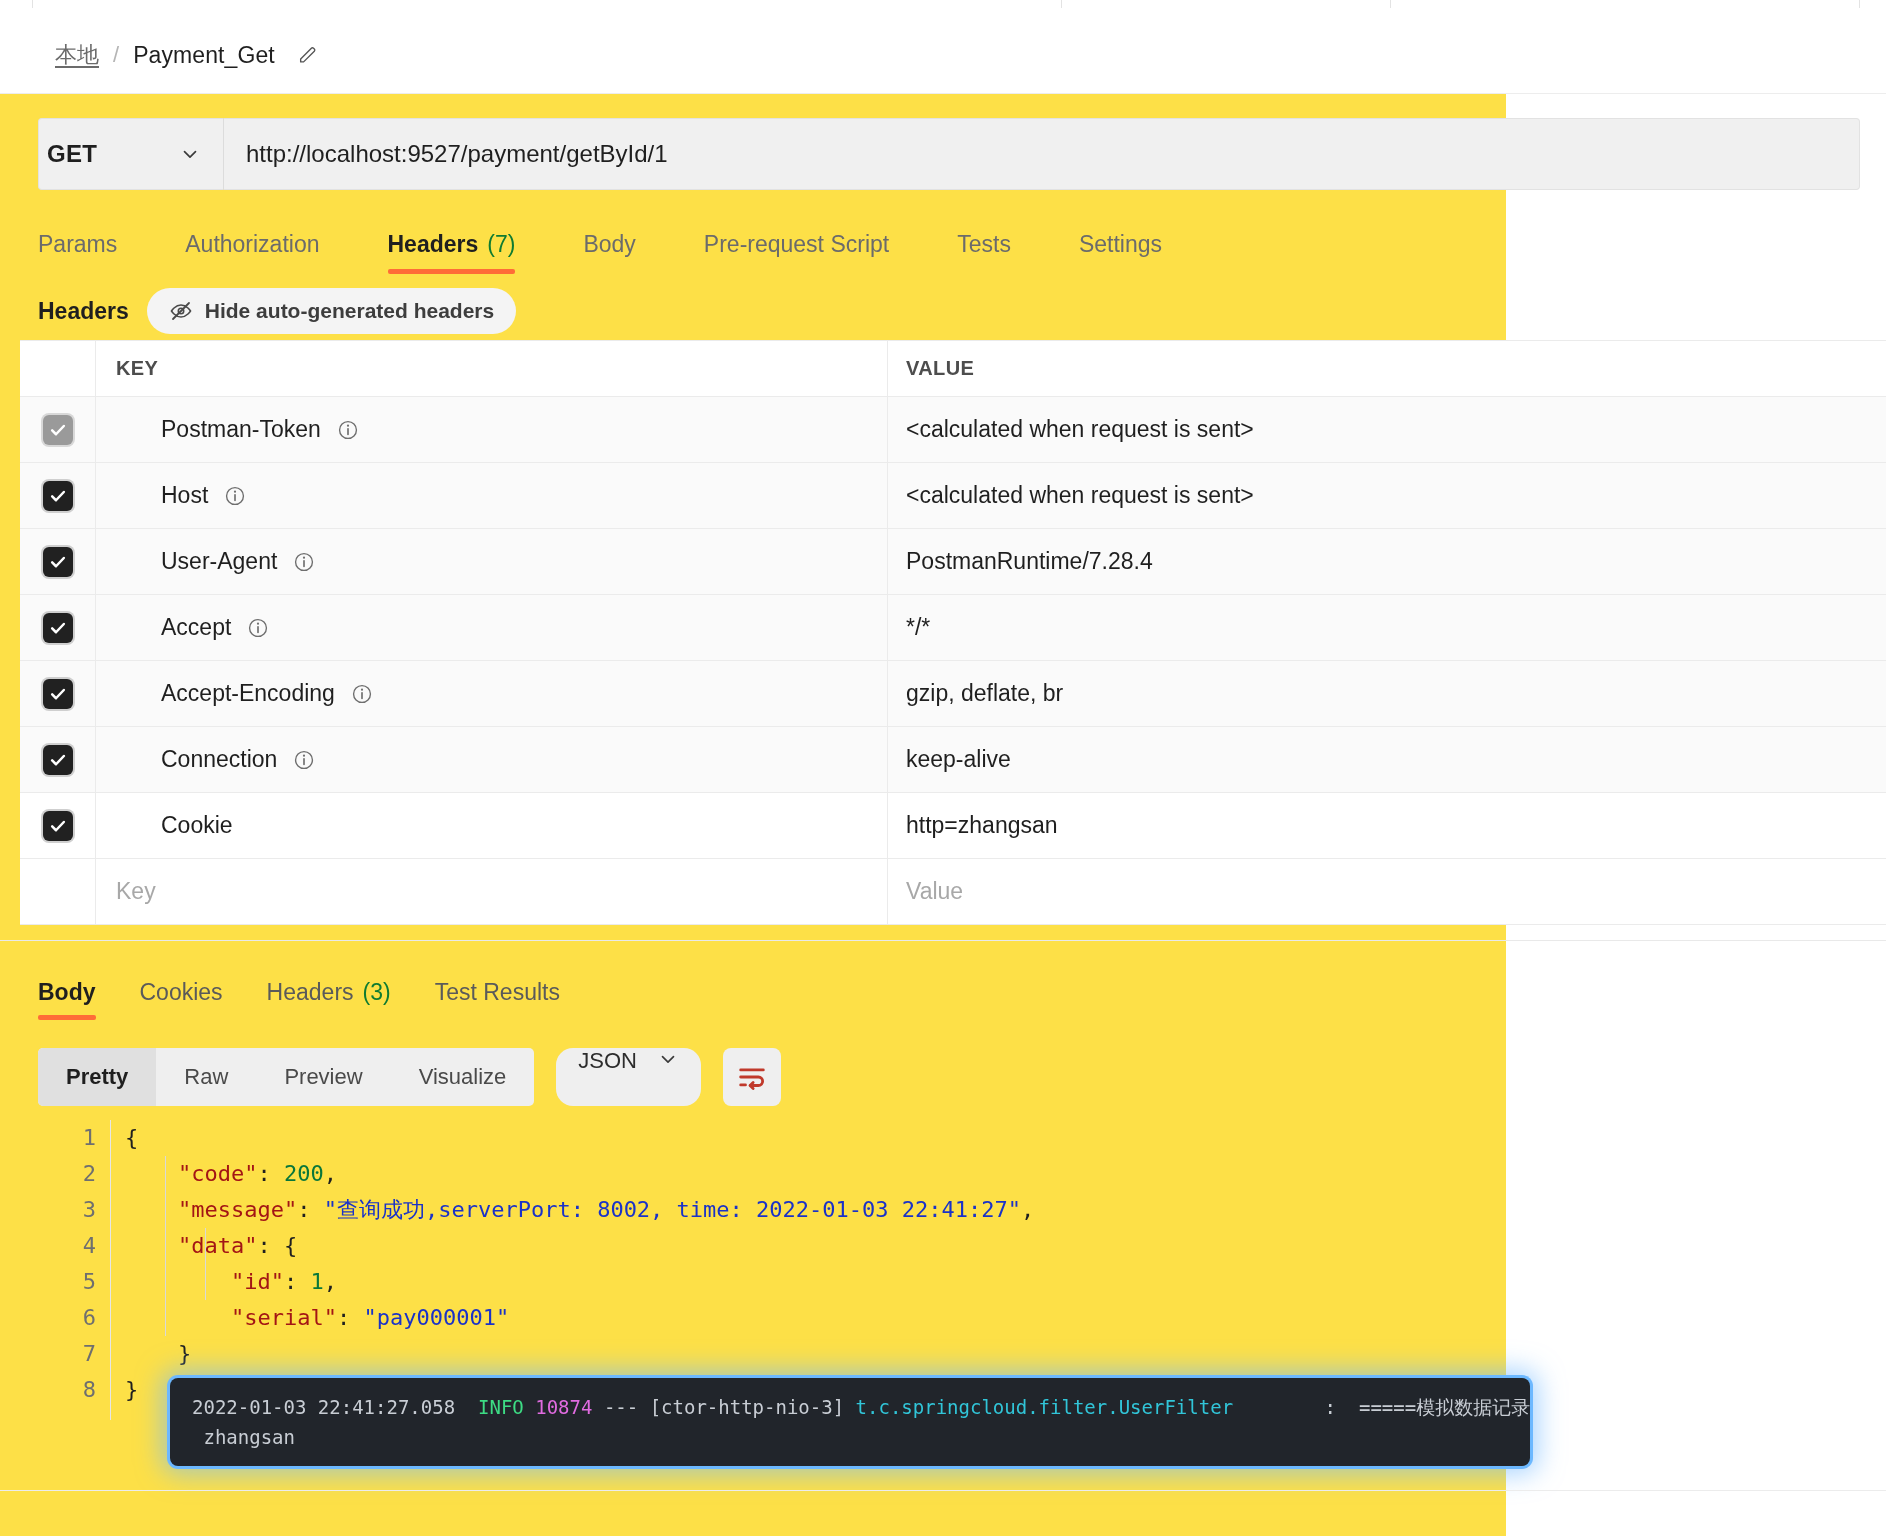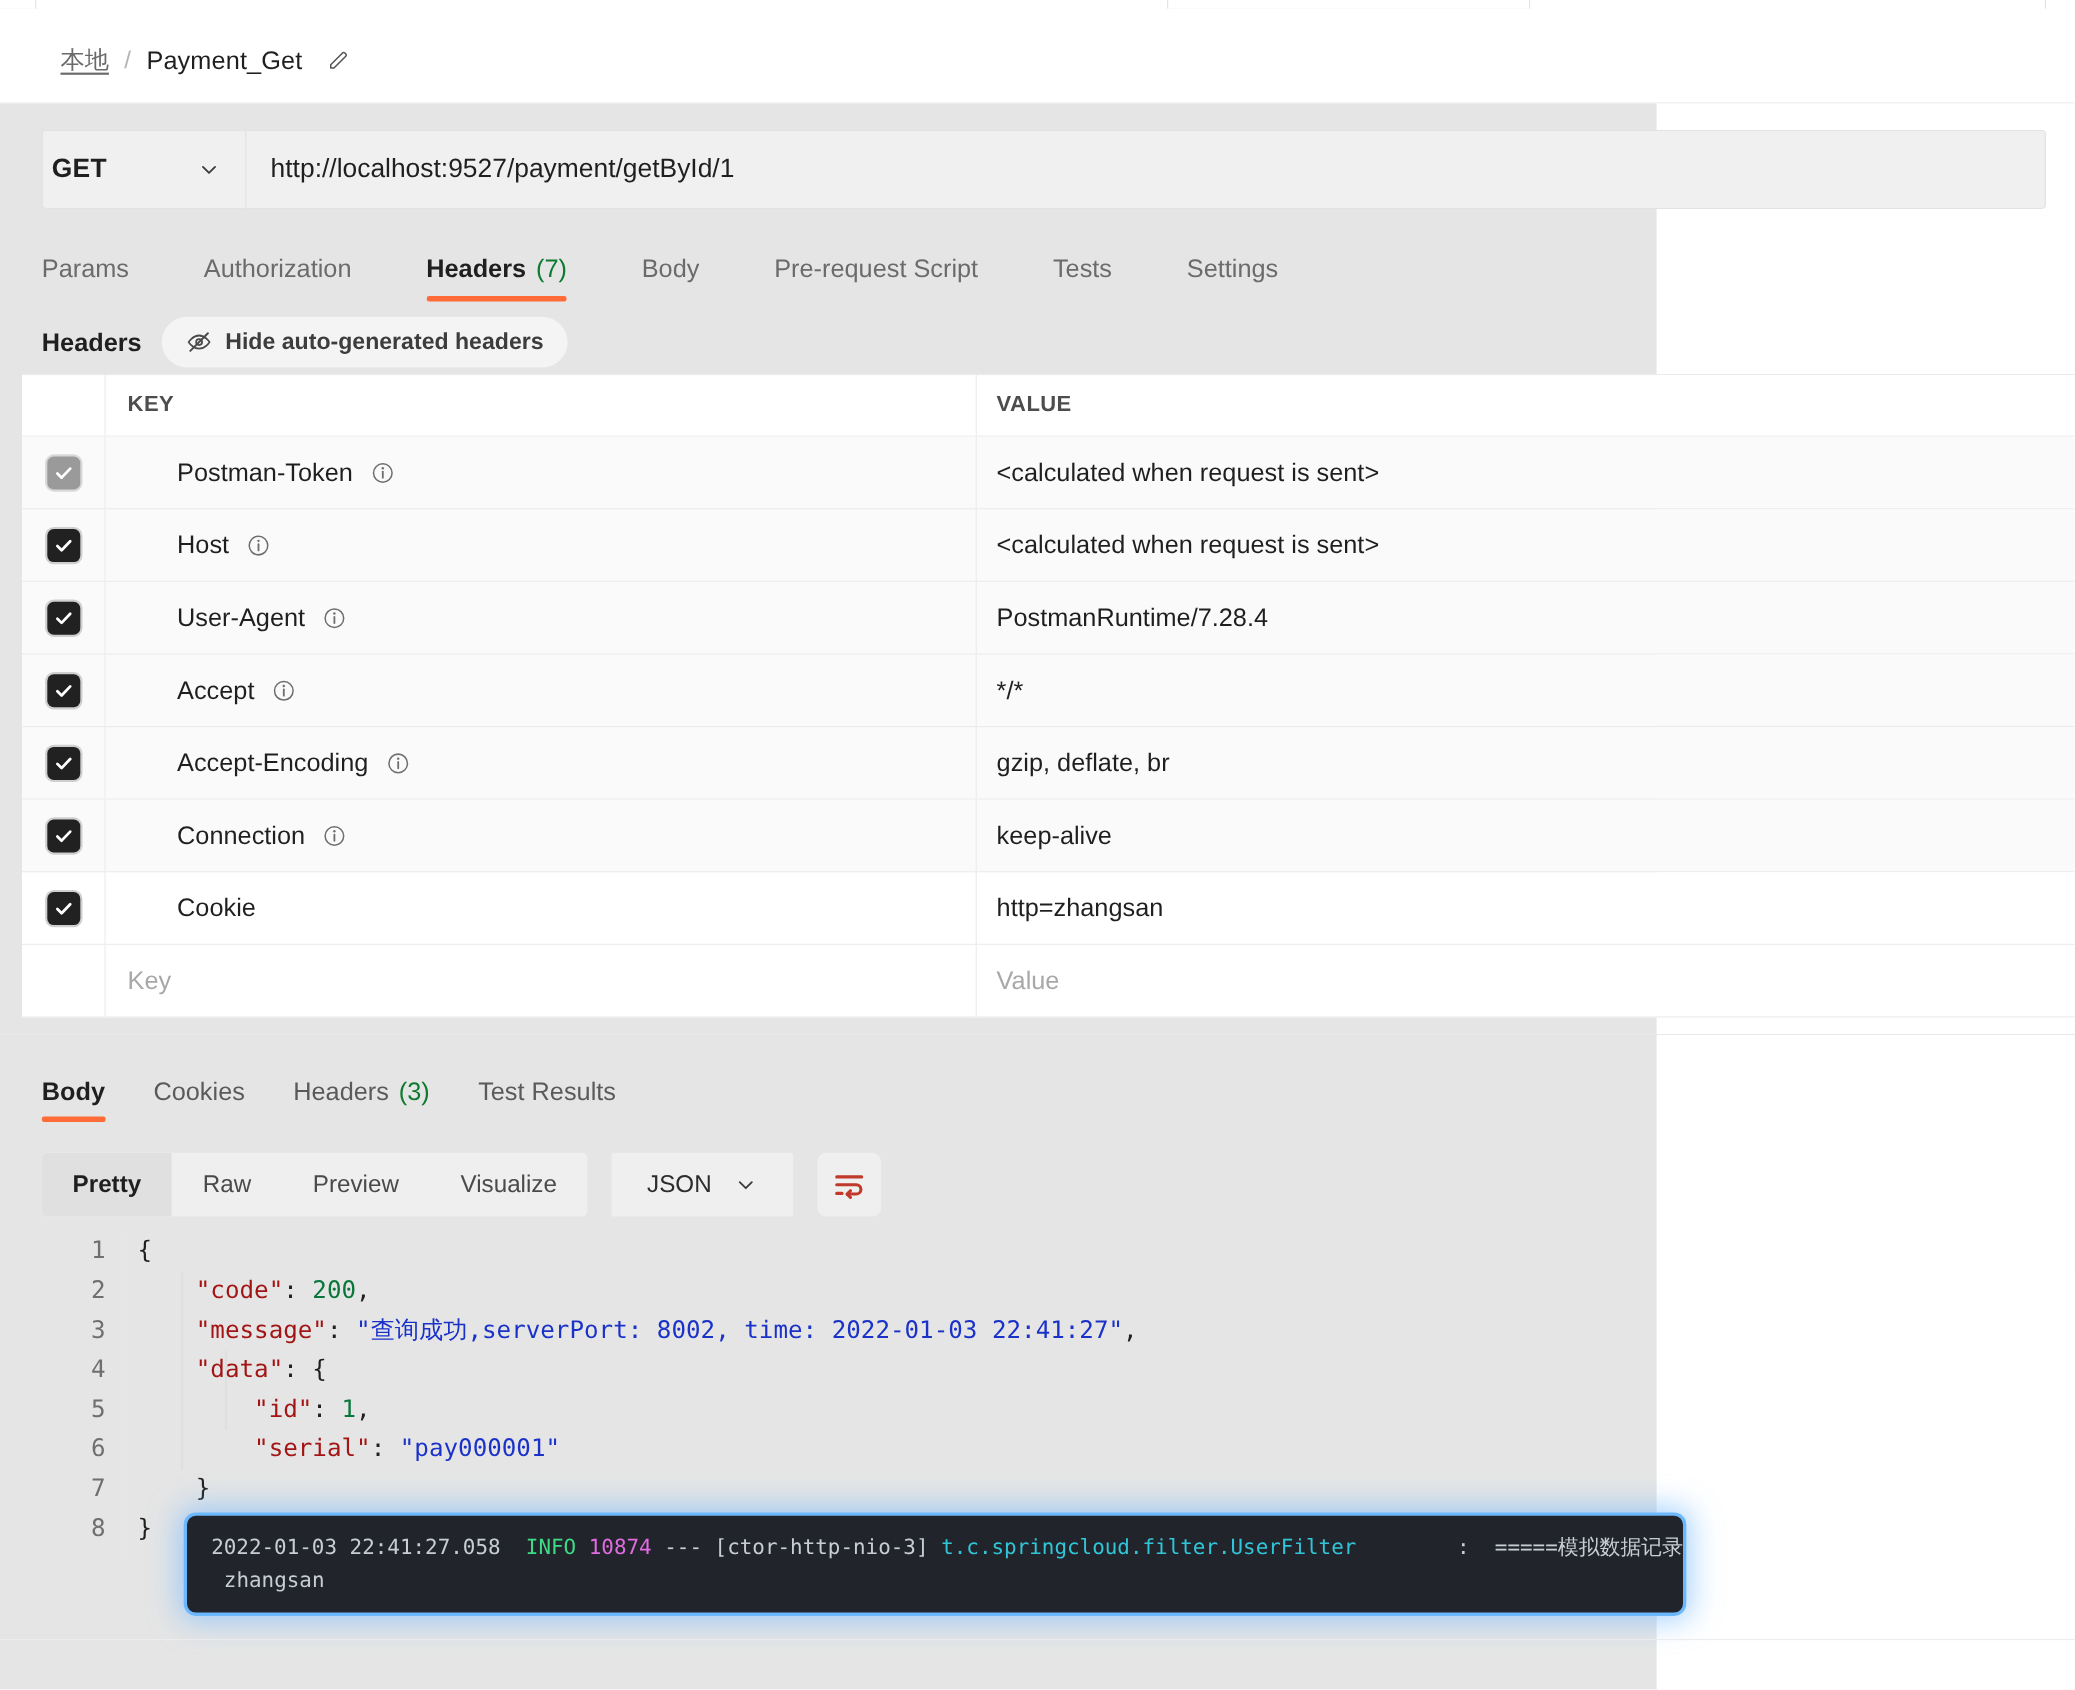--- a/index.html
+++ b/index.html
@@ -3,21 +3,21 @@
 <meta charset="utf-8">
 <style>
   * { box-sizing: border-box; margin: 0; padding: 0; }
   html, body {
     width: 1886px; height: 1536px;
     background: #ffffff;
     font-family: "Liberation Sans", sans-serif;
     color: #1f1f1f;
     overflow: hidden;
   }
-  .app { position: relative; width: 1506px; height: 1536px; background: #e5e5e5; }
+  .app { position: relative; width: 1506px; height: 1536px; background: #fde047; }
 
   
   .tabstrip { position: absolute; left: 0; top: 0; width: 1886px; height: 8px; background: #fff; }
   .tab-stub { position: absolute; top: -2px; height: 10px; border: 1px solid #e3e3e3; border-bottom: none; background: #fff; }
   .tab-stub.s1 { left: 32px; width: 1030px; }
   .tab-stub.s2 { left: 1390px; width: 470px; }
 
   
   .crumbbar { position: absolute; left: 0; top: 8px; width: 1886px; height: 86px;
               border-bottom: 1px solid #ededed; background: #fff; }
@@ -89,22 +89,22 @@
   .restab.active::after { content: ""; position: absolute; left: 0; right: 22px; bottom: -4px;
                           height: 5px; background: #ff6c37; border-radius: 2px; }
   .restab .count { color: #0f7b31; margin-left: 9px; font-weight: normal; }
 
   
   .bodybar { position: absolute; left: 38px; top: 1048px; display: flex; align-items: center; gap: 22px; }
   .segment { display: flex; height: 58px; background: #efefef; border-radius: 5px; overflow: hidden; }
   .seg { padding: 0 28px; display: flex; align-items: center; font-size: 22px; color: #4a4a4a;
          cursor: pointer; }
   .seg.active { background: #e0e0e0; color: #1f1f1f; font-weight: bold; }
-  .fmt { display: flex; align-items: center; gap: 20px; height: 58px; padding: 0 32px;
-         background: #efefef; border-radius: 2px; cursor: pointer; }
+  .fmt { display: flex; gap: 20px; height: 58px; padding: 0 22px;
+         background: #efefef; border-radius: 17px; cursor: pointer; }
   .fmt-label { font-size: 22px; color: #2d2d2d; }
   .wrapbtn { width: 58px; height: 58px; background: #efefef; border-radius: 8px;
              display: flex; align-items: center; justify-content: center; cursor: pointer; }
 
   
   .code { position: absolute; left: 38px; top: 1120px; width: 1820px; height: 300px;
           display: flex; font-family: "DejaVu Sans Mono", monospace; }
   .gutter { width: 72px; text-align: right; padding-right: 14px; }
   .gutter div { height: 36px; line-height: 36px; font-size: 22px; color: #6f6f6f; }
   .codelines { flex: 1; border-left: 1px solid #e6e6e6; padding-left: 14px; position: relative; }

